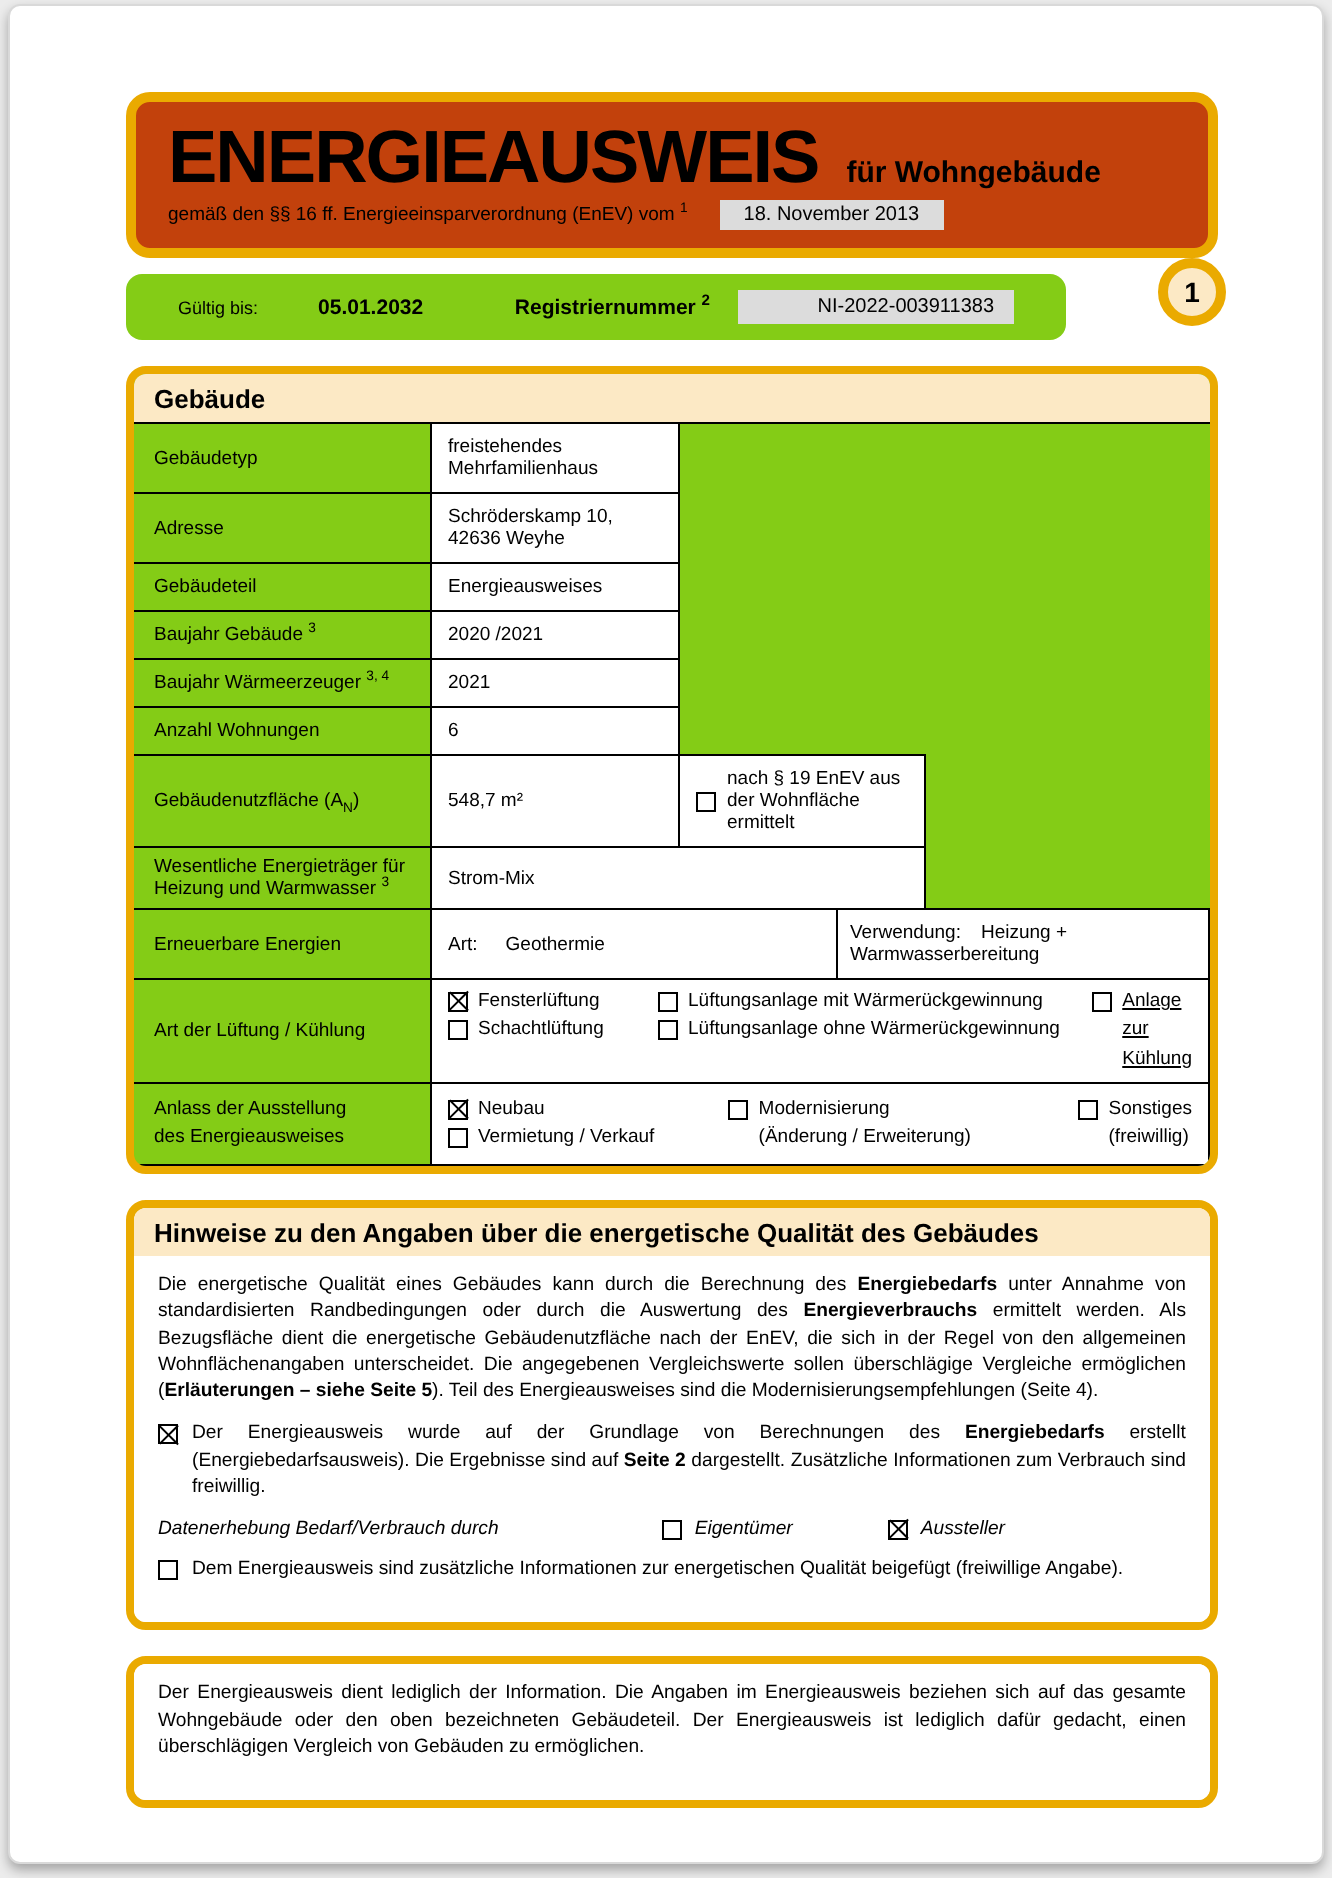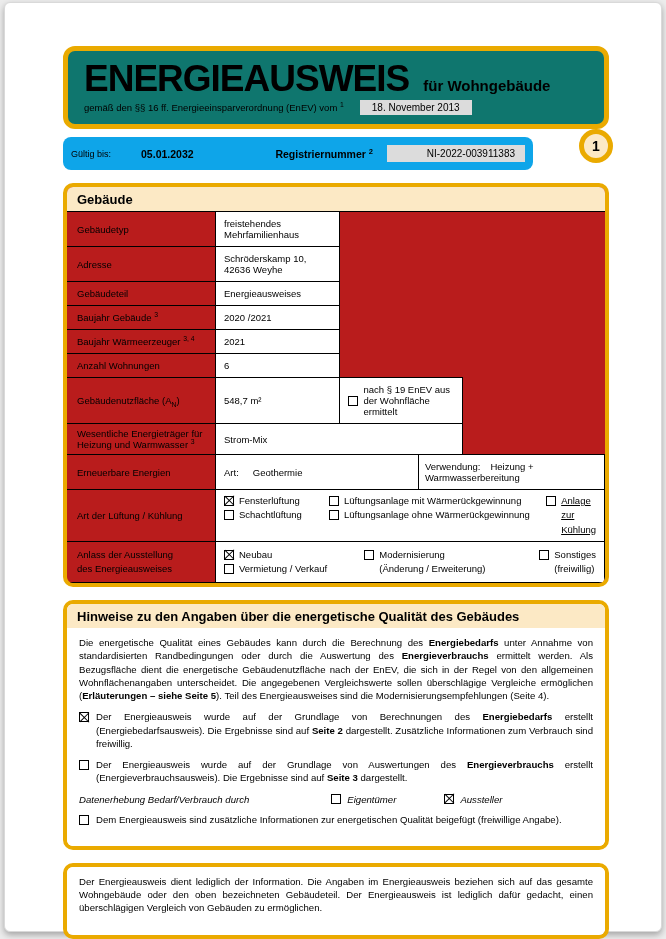--- a/index.html
+++ b/index.html
@@ -10,51 +10,51 @@
   }
   .page{
     position:absolute;left:4px;top:2px;width:656px;height:928px;
     background:#fff;border:1px solid #d9d9d9;border-radius:6px;
     box-shadow:0 3px 6px rgba(0,0,0,.30);
   }
   .content{position:absolute;left:58px;top:43px;width:546px;}
 
   
   .hdr-box{
-    border:5px solid #EAAA00;border-radius:12px;background:#0f766e;
+    border:5px solid #EAAA00;border-radius:12px;background:#c2410c;
     padding:9px 16px 9px 16px;margin-bottom:8px;box-sizing:border-box;
   }
   .hdr-line1{display:flex;align-items:baseline;}
   .hdr-title{font-size:37px;font-weight:bold;letter-spacing:-1px;line-height:1;}
   .hdr-suffix{font-size:15px;font-weight:bold;margin-left:14px;}
   .hdr-line2{display:flex;align-items:center;margin-top:3px;font-size:9.5px;}
   .graybox{background:#dcdcdc;padding:2px 12px;font-size:10px;margin-left:16px;text-align:center;}
   sup{vertical-align:super;font-size:0.72em;line-height:0;}
   sub{vertical-align:sub;font-size:0.72em;line-height:0;}
 
   
   .valid-bar{
-    width:470px;height:33px;background:#0ea5e9;border-radius:8px;
-    display:flex;align-items:center;padding:0 8px;box-sizing:border-box;margin-bottom:13px;
+    width:470px;height:33px;background:#84cc16;border-radius:8px;
+    display:flex;align-items:center;padding:0 26px;box-sizing:border-box;margin-bottom:13px;
   }
   .valid-label{font-size:9px;}
   .valid-date{font-size:10.5px;font-weight:bold;margin-left:30px;}
   .reg-group{margin-left:auto;display:flex;align-items:center;}
   .reg-label{font-size:10.5px;font-weight:bold;}
   .reg-box{background:#dcdcdc;padding:3px 10px;font-size:10px;margin-left:14px;min-width:118px;text-align:right;}
   .page-circle{
     position:absolute;left:574px;top:126px;width:24px;height:24px;border:5px solid #EAAA00;
     border-radius:50%;background:#FCE9C5;display:flex;align-items:center;justify-content:center;
     font-size:14px;font-weight:bold;
   }
 
   
   .section{border:4px solid #EAAA00;border-radius:10px;overflow:hidden;margin-bottom:13px;box-sizing:border-box;width:546px;}
   .section-title{font-size:13px;font-weight:bold;padding:5px 10px 4px 10px;background:#FCE9C5;}
-  .sec-cream{background:#b91c1c;}
+  .sec-cream{background:#84cc16;}
   .sec-white .section-body{background:#fff;padding:8px 12px 20px 12px;}
 
   
   .b-title{border-bottom:1px solid #000;}
   table{border-collapse:collapse;}
   td{border:1px solid #000;font-size:9.5px;vertical-align:middle;}
   td.lbl{border-left:none;background:transparent;padding:6px 6px 6px 10px;}
   td.val{background:#fff;padding:6px 8px;}
   .tblA{width:396px;margin-top:-1px;table-layout:fixed;}
   .tblA td.lbl{width:132px;}
@@ -237,24 +237,20 @@
     <div class="section sec-white">
       <div class="section-title">Hinweise zu den Angaben über die energetische Qualität des Gebäudes</div>
       <div class="section-body">
         <p class="para"><span>Die energetische Qualität eines Gebäudes kann durch die Berechnung des </span><b>Energiebedarfs</b><span> unter Annahme von standardisierten Randbedingungen oder durch die Auswertung des </span><b>Energieverbrauchs</b><span> ermittelt werden. Als Bezugsfläche dient die energetische Gebäudenutzfläche nach der EnEV, die sich in der Regel von den allgemeinen Wohnflächenangaben unterscheidet. Die angegebenen Vergleichswerte sollen überschlägige Vergleiche ermöglichen (</span><b>Erläuterungen – siehe Seite 5</b><span>). Teil des Energieausweises sind die Modernisierungsempfehlungen (Seite 4).</span></p>
 
         <div class="cb-para">
           <span class="cb" data-checked="true"></span>
           <p class="para"><span>Der Energieausweis wurde auf der Grundlage von Berechnungen des </span><b>Energiebedarfs</b><span> erstellt (Energiebedarfsausweis). Die Ergebnisse sind auf </span><b>Seite 2</b><span> dargestellt. Zusätzliche Informationen zum Verbrauch sind freiwillig.</span></p>
         </div>
 
-        <div class="cb-para">
-          <span class="cb" data-checked="false"></span>
-          <p class="para"><span>Der Energieausweis wurde auf der Grundlage von Auswertungen des </span><b>Energieverbrauchs</b><span> erstellt (Energieverbrauchsausweis). Die Ergebnisse sind auf </span><b>Seite 3</b><span> dargestellt.</span></p>
-        </div>
 
         <div class="dc-line">
           <span>Datenerhebung Bedarf/Verbrauch durch</span>
           <span class="cbrow dc-opt1">
               <span class="cb" data-checked="false"></span>
               <span>Eigentümer</span>
             </span>
           <span class="cbrow dc-opt2">
               <span class="cb" data-checked="true"></span>
               <span>Aussteller</span>

